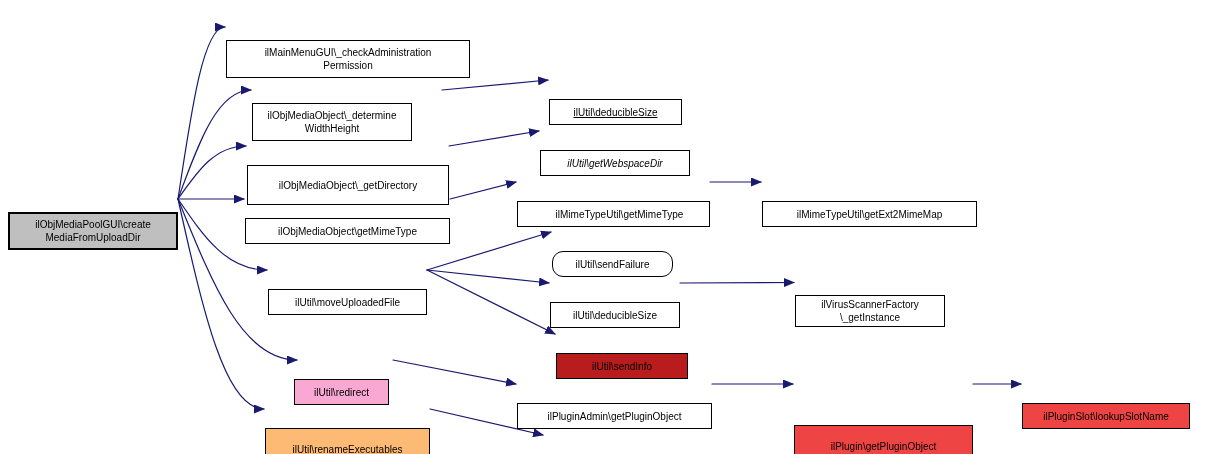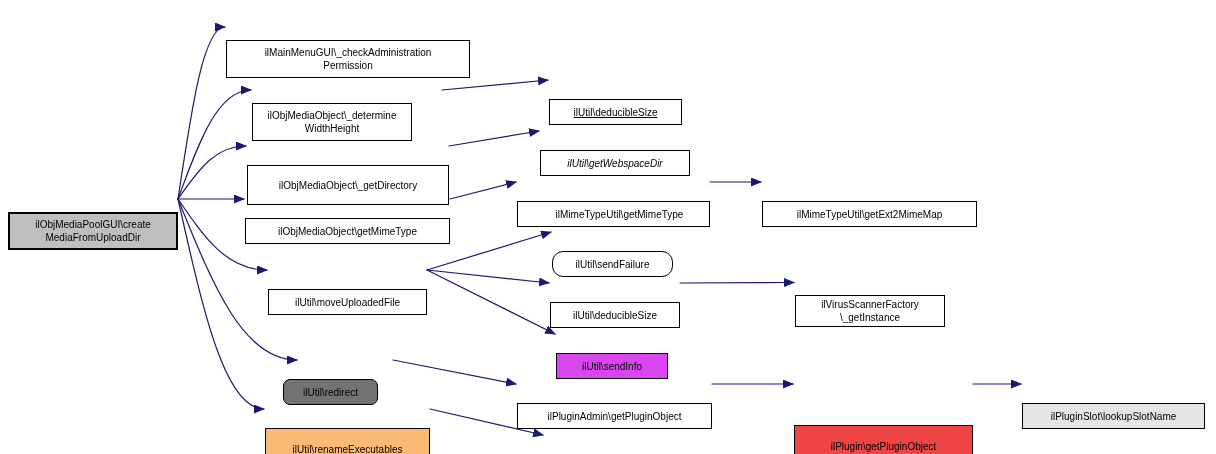--- a/index.html
+++ b/index.html
@@ -67,21 +67,21 @@
       <div class="node" style="left: 247px; top: 133px; width: 202px; height: 40px; background: rgb(255, 255, 255); border-color: rgb(0, 0, 0); color: rgb(0, 0, 0);"><span>ilObjMediaObject\_getDirectory</span></div>
       <div class="node" style="left: 540px; top: 118px; width: 150px; height: 26px; background: rgb(255, 255, 255); border-color: rgb(0, 0, 0); color: rgb(0, 0, 0); font-style: italic;"><span>ilUtil\getWebspaceDir</span></div>
       <div class="node" style="left: 245px; top: 186px; width: 205px; height: 26px; background: rgb(255, 255, 255); border-color: rgb(0, 0, 0); color: rgb(0, 0, 0);"><span>ilObjMediaObject\getMimeType</span></div>
       <div class="node" style="left: 517px; top: 169px; width: 193px; height: 26px; background: rgb(255, 255, 255); border-color: rgb(0, 0, 0); color: rgb(0, 0, 0); padding-left: 12px;"><span>ilMimeTypeUtil\getMimeType</span></div>
       <div class="node" style="left: 762px; top: 169px; width: 215px; height: 26px; background: rgb(255, 255, 255); border-color: rgb(0, 0, 0); color: rgb(0, 0, 0);"><span>ilMimeTypeUtil\getExt2MimeMap</span></div>
       <div class="node" style="left: 268px; top: 257px; width: 159px; height: 26px; background: rgb(255, 255, 255); border-color: rgb(0, 0, 0); color: rgb(0, 0, 0);"><span>ilUtil\moveUploadedFile</span></div>
       <div class="node" style="left: 552px; top: 219px; width: 121px; height: 26px; background: rgb(255, 255, 255); border-color: rgb(0, 0, 0); color: rgb(0, 0, 0); border-radius: 11px;"><span>ilUtil\sendFailure</span></div>
       <div class="node" style="left: 550px; top: 270px; width: 130px; height: 26px; background: rgb(255, 255, 255); border-color: rgb(0, 0, 0); color: rgb(0, 0, 0);"><span>ilUtil\deducibleSize</span></div>
       <div class="node" style="left: 795px; top: 263px; width: 150px; height: 32px; background: rgb(255, 255, 255); border-color: rgb(0, 0, 0); color: rgb(0, 0, 0);"><span>ilVirusScannerFactory
 \_getInstance</span></div>
-      <div class="node" style="left: 556px; top: 321px; width: 112px; height: 26px; background: #d946ef; border-color: rgb(0, 0, 0); color: rgb(0, 0, 0);"><span>ilUtil\sendInfo</span></div>
-      <div class="node" style="left: 283px; top: 347px; width: 95px; height: 26px; background: #737373; border-color: rgb(0, 0, 0); color: rgb(0, 0, 0); border-radius: 7px;"><span>ilUtil\redirect</span></div>
+      <div class="node" style="left: 556px; top: 321px; width: 132px; height: 26px; background: #b91c1c; border-color: rgb(0, 0, 0); color: rgb(0, 0, 0);"><span>ilUtil\sendInfo</span></div>
+      <div class="node" style="left: 294px; top: 347px; width: 95px; height: 26px; background: #f9a8d4; border-color: rgb(0, 0, 0); color: rgb(0, 0, 0);"><span>ilUtil\redirect</span></div>
       <div class="node" style="left: 517px; top: 371px; width: 195px; height: 26px; background: rgb(255, 255, 255); border-color: rgb(0, 0, 0); color: rgb(0, 0, 0);"><span>ilPluginAdmin\getPluginObject</span></div>
       <div class="node" style="left: 794px; top: 393px; width: 179px; height: 42px; background: #ef4444; border-color: rgb(0, 0, 0); color: rgb(0, 0, 0);"><span>ilPlugin\getPluginObject</span></div>
-      <div class="node" style="left: 1022px; top: 371px; width: 183px; height: 26px; background: #e5e5e5; border-color: rgb(0, 0, 0); color: rgb(0, 0, 0);"><span>ilPluginSlot\lookupSlotName</span></div>
+      <div class="node" style="left: 1022px; top: 371px; width: 168px; height: 26px; background: #ef4444; border-color: rgb(0, 0, 0); color: rgb(0, 0, 0);"><span>ilPluginSlot\lookupSlotName</span></div>
       <div class="node" style="left: 265px; top: 396px; width: 165px; height: 42px; background: #fdba74; border-color: rgb(0, 0, 0); color: rgb(0, 0, 0);"><span>ilUtil\renameExecutables</span></div>
       <div class="node" style="left: 544px; top: 422px; width: 168px; height: 26px; background: rgb(255, 255, 255); border-color: rgb(0, 0, 0); color: rgb(0, 0, 0);"><span>ilUtil\rRenameSuffix</span></div>
     </div>
 </div>
 
 </body></html>

